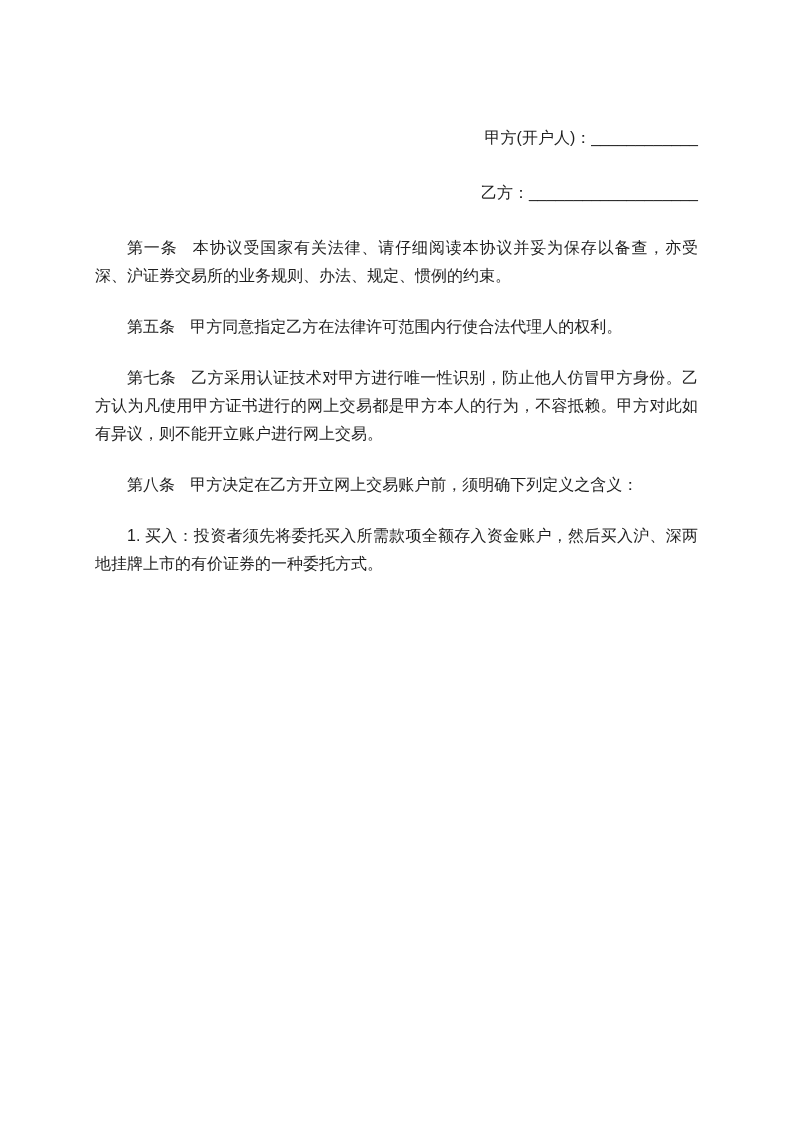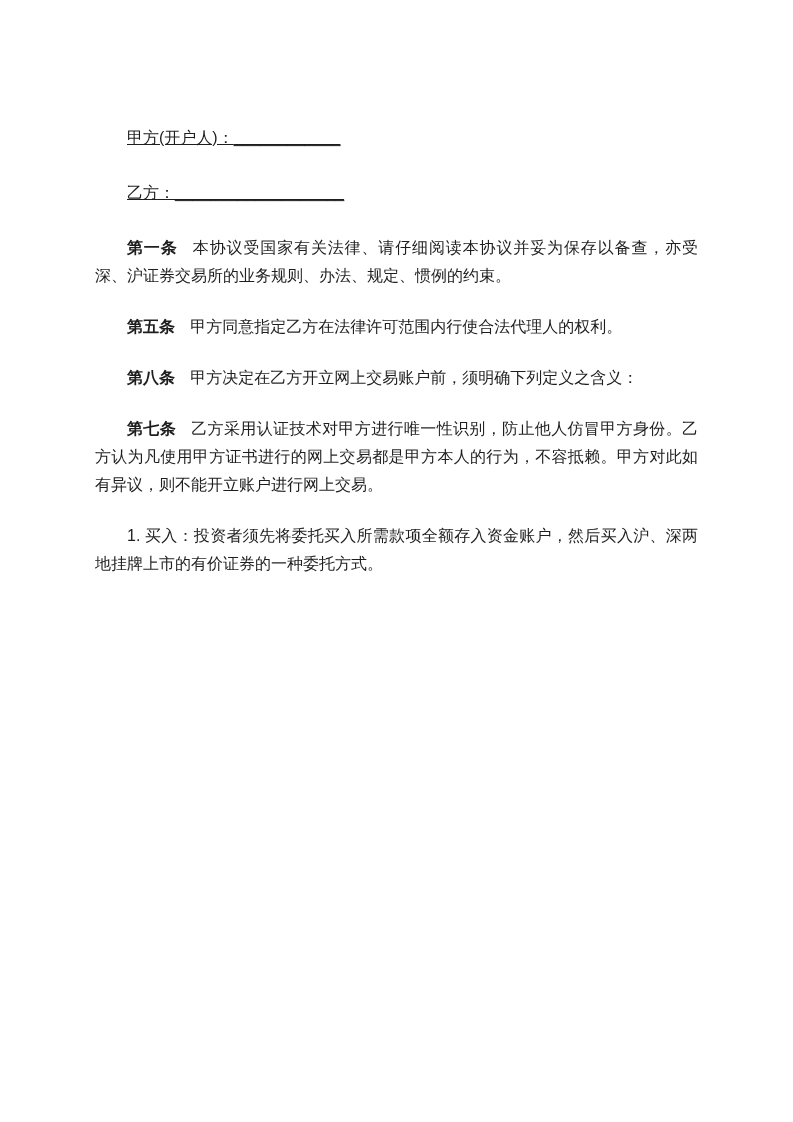--- a/index.html
+++ b/index.html
@@ -22,26 +22,24 @@
     color: #1e1e1e;
   }
   .para {
     margin: 0 0 23px 0;
     text-indent: 2em;
     text-align: justify;
     word-break: break-all;
   }
   .party-line {
     margin-bottom: 27px;
-    text-align: left;
-    text-decoration: underline;
+    text-align: right;
   }
   .clause-no {
     margin-right: 0.95em;
-    font-weight: bold;
   }
   .blank {
     white-space: nowrap;
     letter-spacing: 0;
   }
 </style>
 </head>
 <body>
 
 <div class="page">
@@ -52,19 +50,19 @@
 
 
   <p class="para clause"><span class="clause-no">第一条</span><span>本协议受国家有关法律、请仔细阅读本协议并妥为保存以备查，亦受深、沪证券交易所的业务规则、办法、规定、惯例的约束。</span></p>
 
 
 
 
   <p class="para clause"><span class="clause-no">第五条</span><span>甲方同意指定乙方在法律许可范围内行使合法代理人的权利。</span></p>
 
 
+  <p class="para clause"><span class="clause-no">第七条</span><span>乙方采用认证技术对甲方进行唯一性识别，防止他人仿冒甲方身份。乙方认为凡使用甲方证书进行的网上交易都是甲方本人的行为，不容抵赖。甲方对此如有异议，则不能开立账户进行网上交易。</span></p>
+
   <p class="para clause"><span class="clause-no">第八条</span><span>甲方决定在乙方开立网上交易账户前，须明确下列定义之含义：</span></p>
-
-  <p class="para clause"><span class="clause-no">第七条</span><span>乙方采用认证技术对甲方进行唯一性识别，防止他人仿冒甲方身份。乙方认为凡使用甲方证书进行的网上交易都是甲方本人的行为，不容抵赖。甲方对此如有异议，则不能开立账户进行网上交易。</span></p>
 
   <p class="para">1. 买入：投资者须先将委托买入所需款项全额存入资金账户，然后买入沪、深两地挂牌上市的有价证券的一种委托方式。</p>
 
 </div>
 
 </body></html>

